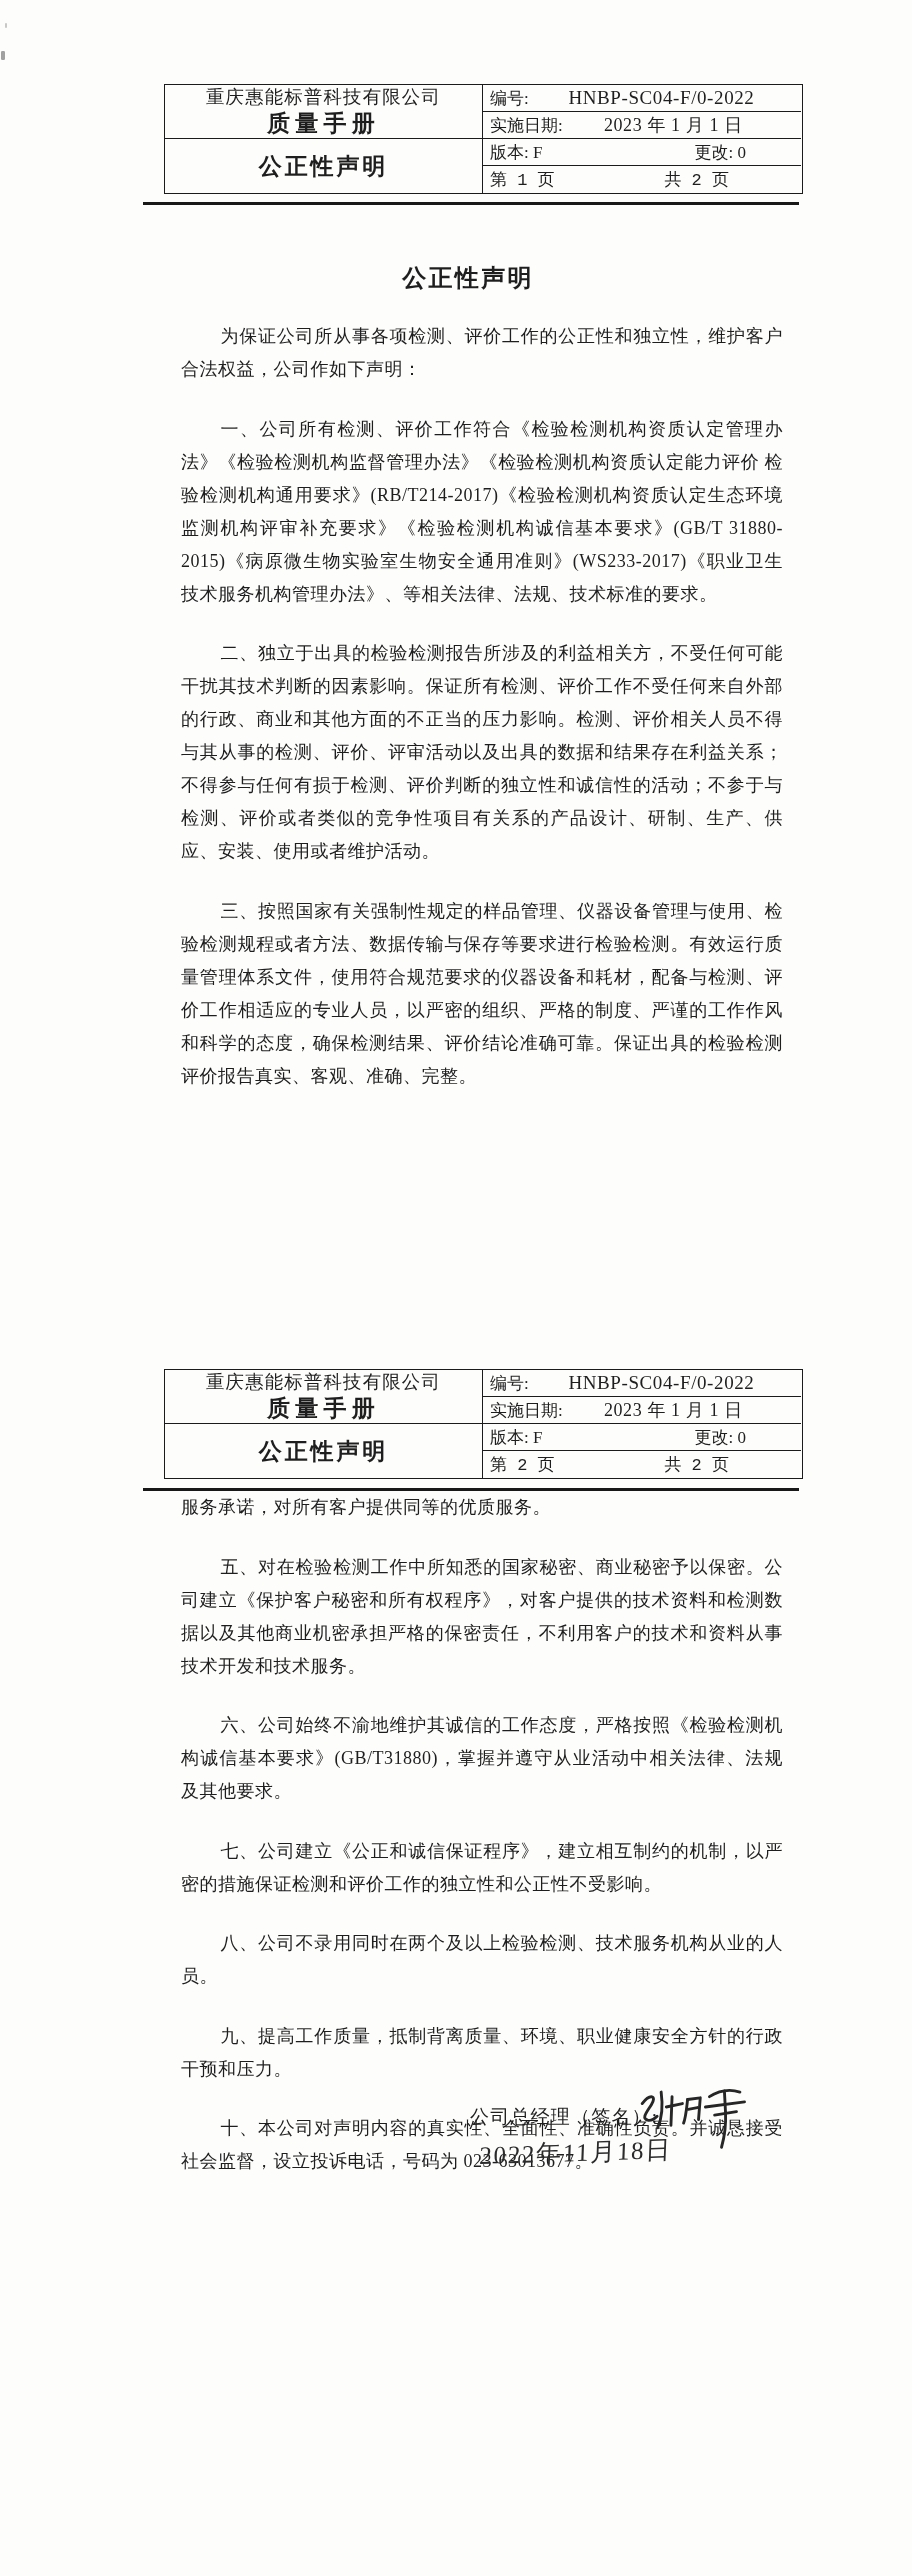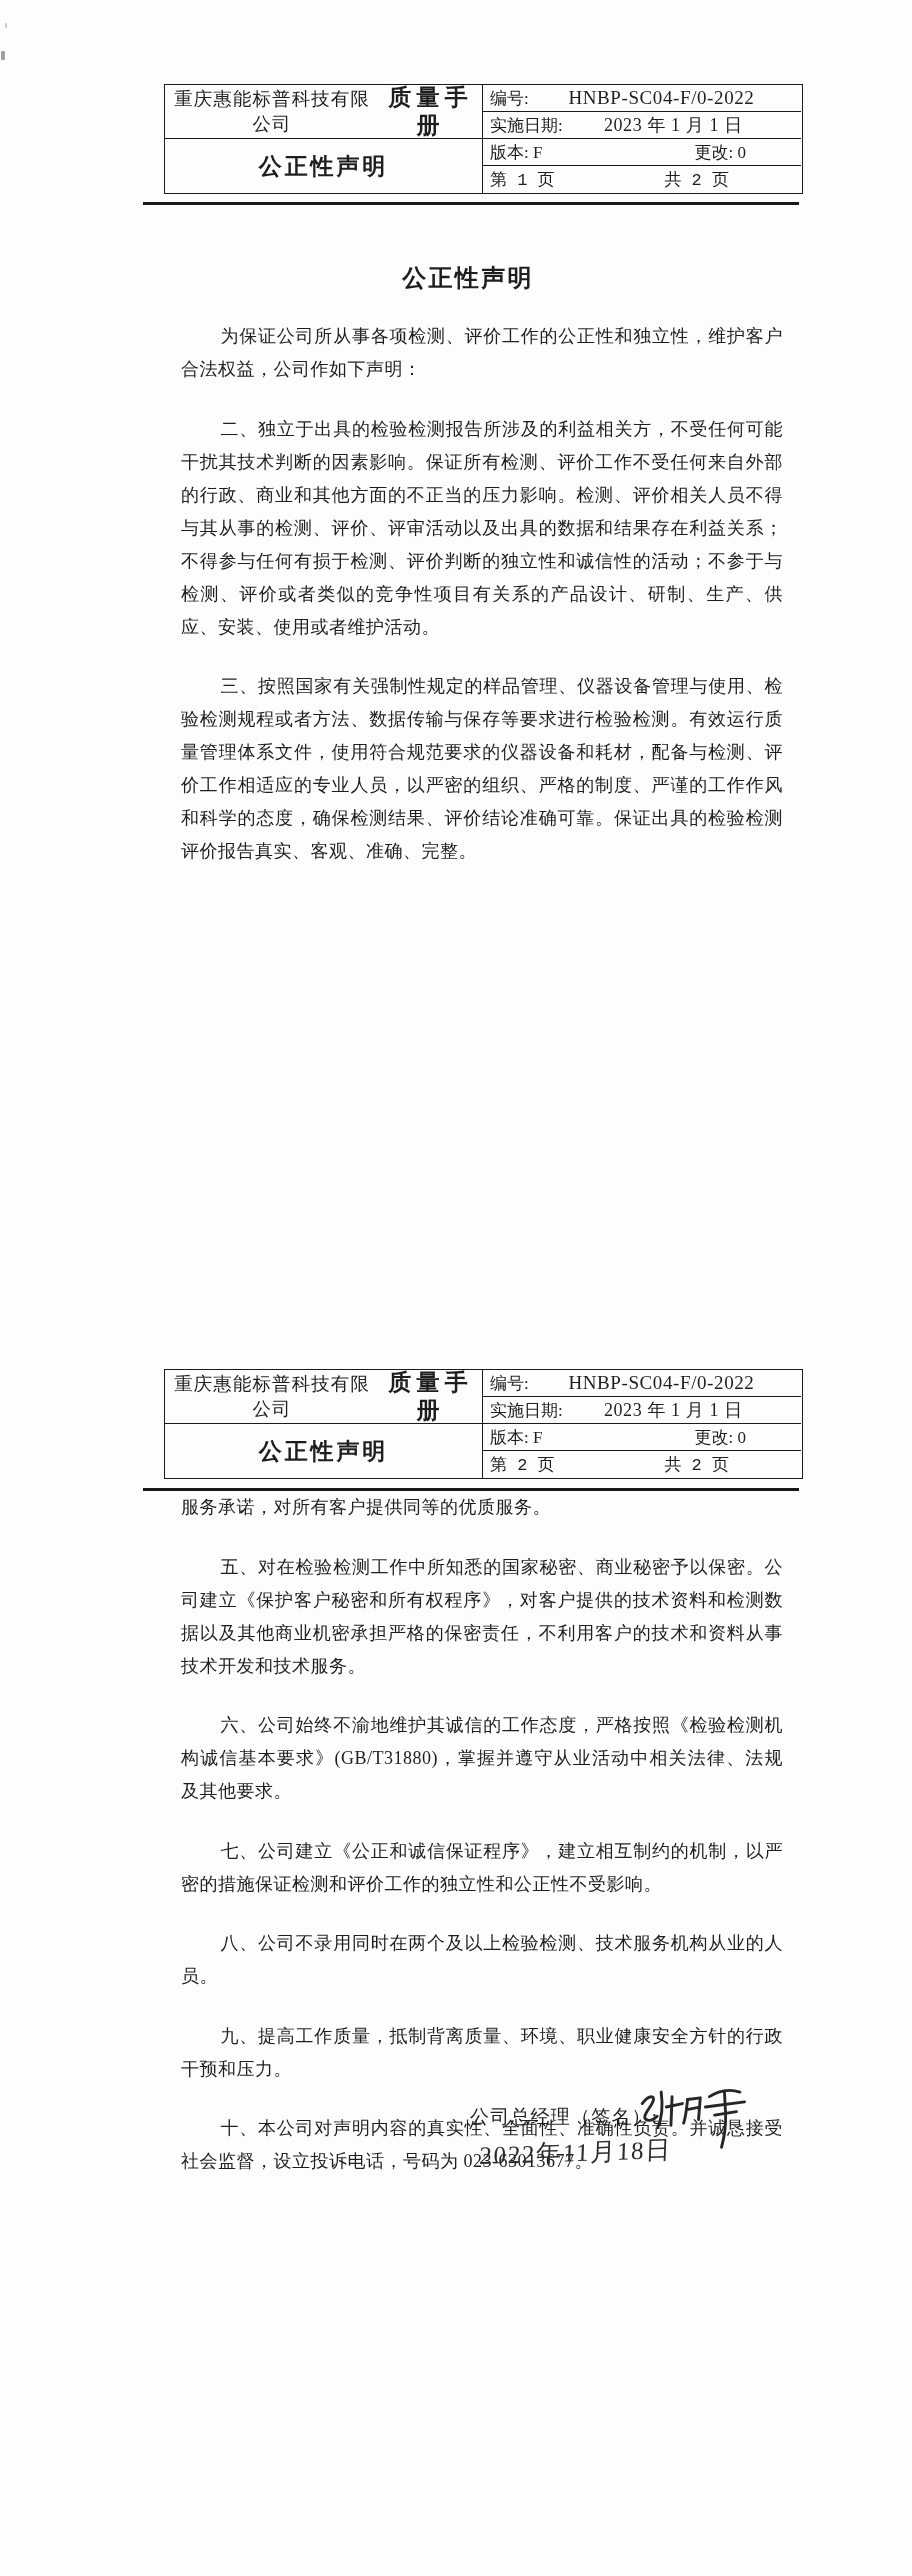--- a/index.html
+++ b/index.html
@@ -17,21 +17,21 @@
     display:grid;
     grid-template-columns:318px 318px;
     grid-template-rows:repeat(4,27px);
     border:1.7px solid #1b1b1b;
     background:#fdfdfc;
   }
   .doc-table .cell { display:flex; align-items:center; font-size:17px; }
   .cell-org {
     grid-column:1; grid-row:1/3;
     border-right:1.2px solid #1b1b1b; border-bottom:1.2px solid #1b1b1b;
-    flex-direction:row; justify-content:center; text-align:center;
+    flex-direction:column; justify-content:center; text-align:center;
   }
   .cell-sec {
     grid-column:1; grid-row:3/5;
     border-right:1.2px solid #1b1b1b;
     justify-content:center; text-align:center;
   }
   .cell-r1 { grid-column:2; grid-row:1; border-bottom:1.2px solid #1b1b1b; padding:0 4.6px 0 7px; }
   .cell-r2 { grid-column:2; grid-row:2; border-bottom:1.2px solid #1b1b1b; padding:0 17px 0 7px; }
   .cell-r3 { grid-column:2; grid-row:3; border-bottom:1.2px solid #1b1b1b; padding:0 55px 0 7px; justify-content:space-between; }
   .cell-r4 { grid-column:2; grid-row:4; padding:0 72px 0 7px; justify-content:space-between;font-family:Liberation Mono, monospace; }
@@ -106,20 +106,21 @@
       <span>第 1 页</span>
       <span>共 2 页</span>
     </div>
   </div>
   <div class="head-rule" style="top:202px"></div>
 
   <div class="page-title" style="top:262px">公正性声明</div>
 
   <div class="body-block" style="top:320px">
     <p>为保证公司所从事各项检测、评价工作的公正性和独立性，维护客户合法权益，公司作如下声明：</p>
+    <p>一、公司所有检测、评价工作符合《检验检测机构资质认定管理办法》《检验检测机构监督管理办法》《检验检测机构资质认定能力评价 检验检测机构通用要求》(RB/T214-2017)《检验检测机构资质认定生态环境监测机构评审补充要求》《检验检测机构诚信基本要求》(GB/T 31880-2015)《病原微生物实验室生物安全通用准则》(WS233-2017)《职业卫生技术服务机构管理办法》、等相关法律、法规、技术标准的要求。</p>
     <p>二、独立于出具的检验检测报告所涉及的利益相关方，不受任何可能干扰其技术判断的因素影响。保证所有检测、评价工作不受任何来自外部的行政、商业和其他方面的不正当的压力影响。检测、评价相关人员不得与其从事的检测、评价、评审活动以及出具的数据和结果存在利益关系；不得参与任何有损于检测、评价判断的独立性和诚信性的活动；不参于与检测、评价或者类似的竞争性项目有关系的产品设计、研制、生产、供应、安装、使用或者维护活动。</p>
     <p>三、按照国家有关强制性规定的样品管理、仪器设备管理与使用、检验检测规程或者方法、数据传输与保存等要求进行检验检测。有效运行质量管理体系文件，使用符合规范要求的仪器设备和耗材，配备与检测、评价工作相适应的专业人员，以严密的组织、严格的制度、严谨的工作作风和科学的态度，确保检测结果、评价结论准确可靠。保证出具的检验检测评价报告真实、客观、准确、完整。</p>
   </div>
 
   <div class="doc-table" style="top:1369px">
     <div class="cell cell-org">
       <div class="org-name">重庆惠能标普科技有限公司</div>
       <div class="manual-title">质量手册</div>
     </div>
     <div class="cell cell-sec">

